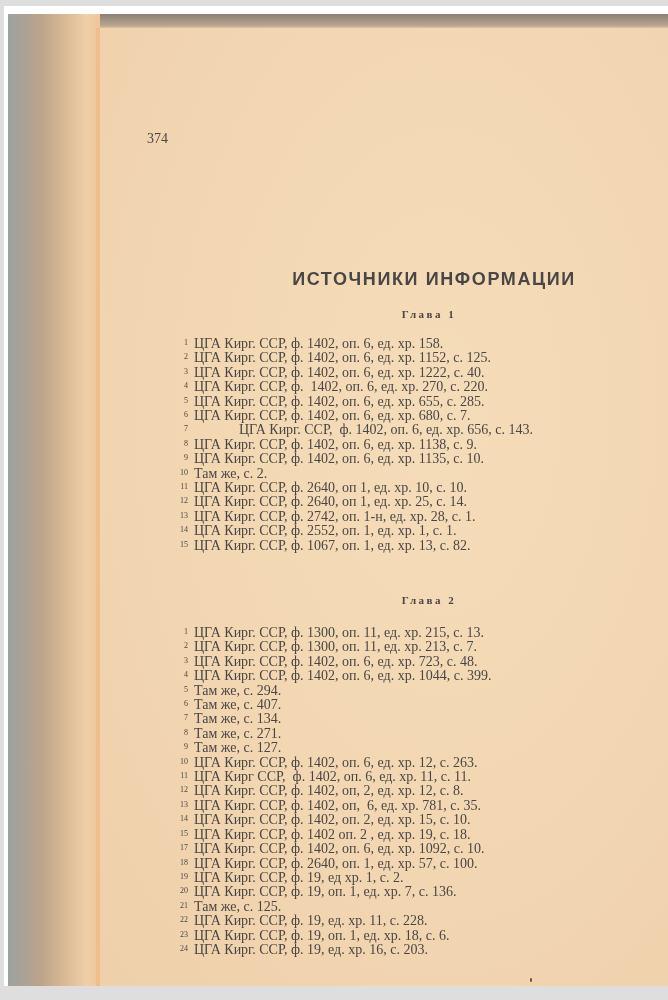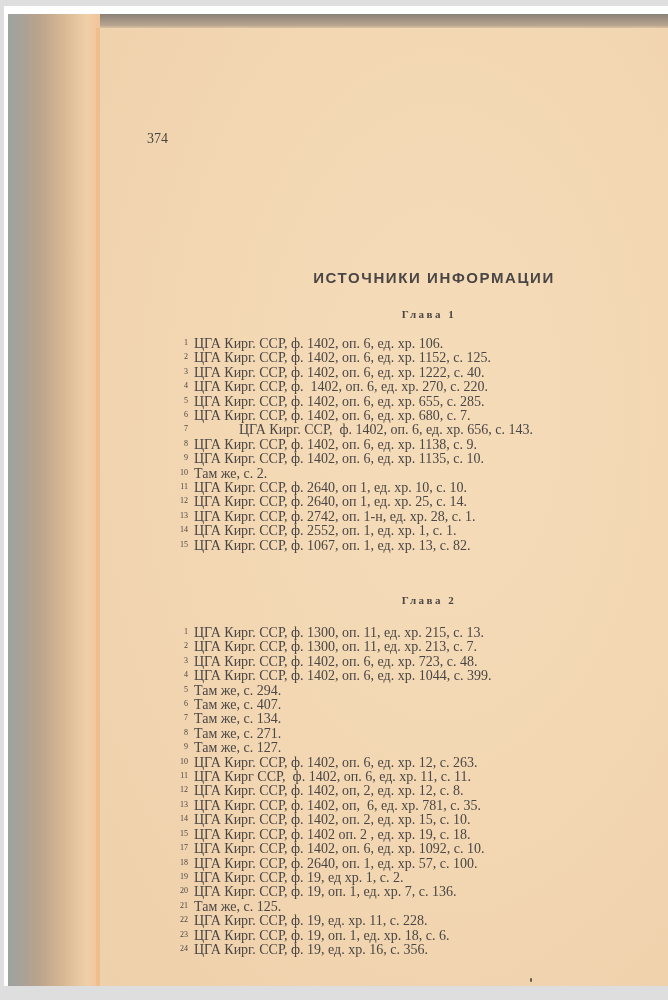--- a/index.html
+++ b/index.html
@@ -36,21 +36,21 @@
     }
     .text { color: #4a4645; margin-left: 20px; }
     .page-number {
       position: absolute; left: 27px; top: 103px;
       font-size: 14px;
     }
     .title {
       position: absolute; left: 0; right: 0; top: 241px;
       text-align: center;
       font-family: "Liberation Sans", "DejaVu Sans", sans-serif;
-      font-weight: bold; font-size: 15px; letter-spacing: 1.6px;
+      font-weight: bold; font-size: 18px; letter-spacing: 1.6px;
       padding-left: 80px;
     }
     .chapter {
       position: absolute; left: 0; right: 0;
       text-align: center;
       font-weight: bold; font-size: 11px; letter-spacing: 2.5px;
       padding-left: 70px;
     }
     .chapter.c1 { top: 280px; }
     .chapter.c2 { top: 566px; }
@@ -76,21 +76,21 @@
 <div class="scan">
   <div class="top-strip"></div>
   <div class="gutter"></div>
   <div class="page-edge"></div>
   <div class="page">
     <div class="page-number text">374</div>
     <div class="title text">ИСТОЧНИКИ ИНФОРМАЦИИ</div>
 
     <div class="chapter c1 text">Глава 1</div>
     <ul class="notes n1 text">
-        <li class="note"><span class="num">1</span><span style="white-space: pre;">ЦГА Кирг. ССР, ф. 1402, оп. 6, ед. хр. 106.</span></li>
+        <li class="note"><span class="num">1</span><span style="white-space: pre;">ЦГА Кирг. ССР, ф. 1402, оп. 6, ед. хр. 158.</span></li>
         <li class="note"><span class="num">2</span><span style="white-space: pre;">ЦГА Кирг. ССР, ф. 1402, оп. 6, ед. хр. 1152, с. 125.</span></li>
         <li class="note"><span class="num">3</span><span style="white-space: pre;">ЦГА Кирг. ССР, ф. 1402, оп. 6, ед. хр. 1222, с. 40.</span></li>
         <li class="note"><span class="num">4</span><span style="white-space: pre;">ЦГА Кирг. ССР, ф.  1402, оп. 6, ед. хр. 270, с. 220.</span></li>
         <li class="note"><span class="num">5</span><span style="white-space: pre;">ЦГА Кирг. ССР, ф. 1402, оп. 6, ед. хр. 655, с. 285.</span></li>
         <li class="note"><span class="num">6</span><span style="white-space: pre;">ЦГА Кирг. ССР, ф. 1402, оп. 6, ед. хр. 680, с. 7.</span></li>
         <li class="note"><span class="num">7</span><span style="white-space: pre; margin-left: 45px;">ЦГА Кирг. ССР,  ф. 1402, оп. 6, ед. хр. 656, с. 143.</span></li>
         <li class="note"><span class="num">8</span><span style="white-space: pre;">ЦГА Кирг. ССР, ф. 1402, оп. 6, ед. хр. 1138, с. 9.</span></li>
         <li class="note"><span class="num">9</span><span style="white-space: pre;">ЦГА Кирг. ССР, ф. 1402, оп. 6, ед. хр. 1135, с. 10.</span></li>
         <li class="note"><span class="num">10</span><span style="white-space: pre;">Там же, с. 2.</span></li>
         <li class="note"><span class="num">11</span><span style="white-space: pre;">ЦГА Кирг. ССР, ф. 2640, оп 1, ед. хр. 10, с. 10.</span></li>
@@ -117,18 +117,18 @@
         <li class="note"><span class="num">13</span><span style="white-space: pre;">ЦГА Кирг. ССР, ф. 1402, оп,  6, ед. хр. 781, с. 35.</span></li>
         <li class="note"><span class="num">14</span><span style="white-space: pre;">ЦГА Кирг. ССР, ф. 1402, оп. 2, ед. хр. 15, с. 10.</span></li>
         <li class="note"><span class="num">15</span><span style="white-space: pre;">ЦГА Кирг. ССР, ф. 1402 оп. 2 , ед. хр. 19, с. 18.</span></li>
         <li class="note"><span class="num">17</span><span style="white-space: pre;">ЦГА Кирг. ССР, ф. 1402, оп. 6, ед. хр. 1092, с. 10.</span></li>
         <li class="note"><span class="num">18</span><span style="white-space: pre;">ЦГА Кирг. ССР, ф. 2640, оп. 1, ед. хр. 57, с. 100.</span></li>
         <li class="note"><span class="num">19</span><span style="white-space: pre;">ЦГА Кирг. ССР, ф. 19, ед хр. 1, с. 2.</span></li>
         <li class="note"><span class="num">20</span><span style="white-space: pre;">ЦГА Кирг. ССР, ф. 19, оп. 1, ед. хр. 7, с. 136.</span></li>
         <li class="note"><span class="num">21</span><span style="white-space: pre;">Там же, с. 125.</span></li>
         <li class="note"><span class="num">22</span><span style="white-space: pre;">ЦГА Кирг. ССР, ф. 19, ед. хр. 11, с. 228.</span></li>
         <li class="note"><span class="num">23</span><span style="white-space: pre;">ЦГА Кирг. ССР, ф. 19, оп. 1, ед. хр. 18, с. 6.</span></li>
-        <li class="note"><span class="num">24</span><span style="white-space: pre;">ЦГА Кирг. ССР, ф. 19, ед. хр. 16, с. 356.</span></li>
+        <li class="note"><span class="num">24</span><span style="white-space: pre;">ЦГА Кирг. ССР, ф. 19, ед. хр. 16, с. 203.</span></li>
       </ul>
 
     <div class="speck" style="left:430px; top:950px;"></div>
   </div>
 </div>
 
 </body></html>

